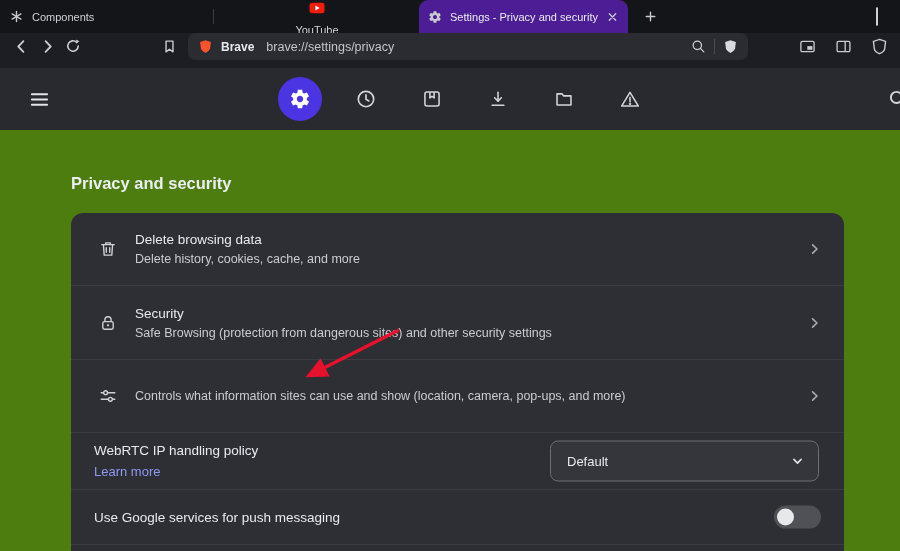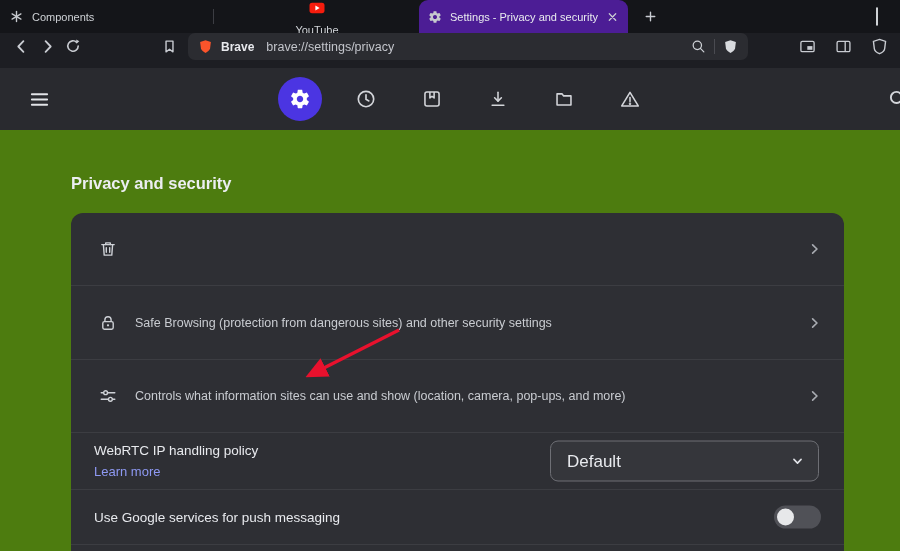--- a/index.html
+++ b/index.html
@@ -49,21 +49,21 @@
   .row.link-row { padding-left:27px; gap:17px; }
   .row.plain-row { padding-left:23px; }
   .r1 { height:73px; } .r2 { height:74px; } .r3 { height:73px; } .r4 { height:57px; } .r5 { height:55px;text-align:right; }
   .row-icon { width:20px; flex:none; }
   .row-text { display:flex; flex-direction:column; gap:5px; min-width:0; }
   .row-title { font-size:13.5px; color:#e8eaee; white-space:nowrap; }
   .row-sub { font-size:12.5px; color:#c9ccd1; white-space:nowrap; }
   .row-chevron { position:absolute; right:22px; top:50%; transform:translateY(-50%); }
   .learn-link { font-size:13px; color:#8e99f3; cursor:pointer; }
   .dropdown { position:absolute; right:25px; top:50%; transform:translateY(-50%); width:269px; height:41px; background:#35363b; border:1px solid #6e6f75; border-radius:8px; display:flex; align-items:center; padding:0 14px 0 16px; }
-  .dropdown-value { font-size:17px; color:#e8eaee; flex:1; }
+  .dropdown-value { font-size:13px; color:#e8eaee; flex:1; }
   .toggle { position:absolute; right:23px; top:50%; transform:translateY(-50%); width:47px; height:23px; border-radius:12px; background:#505157; }
   .toggle-knob { position:absolute; left:3px; top:3px; width:17px; height:17px; border-radius:50%; background:#e7e8ea; }
 
   .arrow-overlay { position:absolute; inset:0; z-index:20; pointer-events:none; }
   .defs-hidden { position:absolute; width:0; height:0; overflow:hidden; }
 </style>
 </head>
 <body>
 
 <svg class="defs-hidden" aria-hidden="true">
@@ -251,36 +251,41 @@
 
       <div class="row link-row r1">
         <span class="row-icon">
           <svg width="20" height="20" viewBox="0 0 20 20" fill="none" stroke="#ced1d6" stroke-width="1.4" stroke-linecap="round" stroke-linejoin="round">
             <path d="M3.8 5.6 H16.2"></path>
               <path d="M7.7 5.6 V3.9 H12.3 V5.6"></path>
               <path d="M5.4 5.6 L6.2 16.1 H13.8 L14.6 5.6"></path>
               <path d="M8.3 8.6 V13.3 M11.7 8.6 V13.3"></path>
           </svg>
         </span>
+        <span class="row-text">
+          <span class="row-title">Delete browsing data</span>
+          <span class="row-sub">Delete history, cookies, cache, and more</span>
+        </span>
         <span class="row-chevron">
           <svg width="15" height="15" viewBox="0 0 16 16" fill="none" stroke="#a8abb1" stroke-width="1.8" stroke-linecap="round" stroke-linejoin="round">
               <path d="M6 3.6 L10.6 8 L6 12.4"></path>
             </svg>
         </span>
       </div>
 
       <div class="row link-row r2">
         <span class="row-icon">
           <svg width="20" height="20" viewBox="0 0 20 20" fill="none" stroke="#ced1d6" stroke-width="1.4" stroke-linejoin="round">
             <rect x="4.8" y="8.6" width="10.4" height="7.6" rx="1.6"></rect>
               <path d="M6.9 8.6 V6.8 a3.1 3.1 0 0 1 6.2 0 V8.6"></path>
               <circle cx="10" cy="12.3" r="1.15" fill="#ced1d6" stroke="none"></circle>
           </svg>
         </span>
         <span class="row-text">
+          <span class="row-title">Security</span>
           <span class="row-sub">Safe Browsing (protection from dangerous sites) and other security settings</span>
         </span>
         <span class="row-chevron">
           <svg width="15" height="15" viewBox="0 0 16 16" fill="none" stroke="#a8abb1" stroke-width="1.8" stroke-linecap="round" stroke-linejoin="round">
               <path d="M6 3.6 L10.6 8 L6 12.4"></path>
             </svg>
         </span>
       </div>
 
       <div class="row link-row r3">

